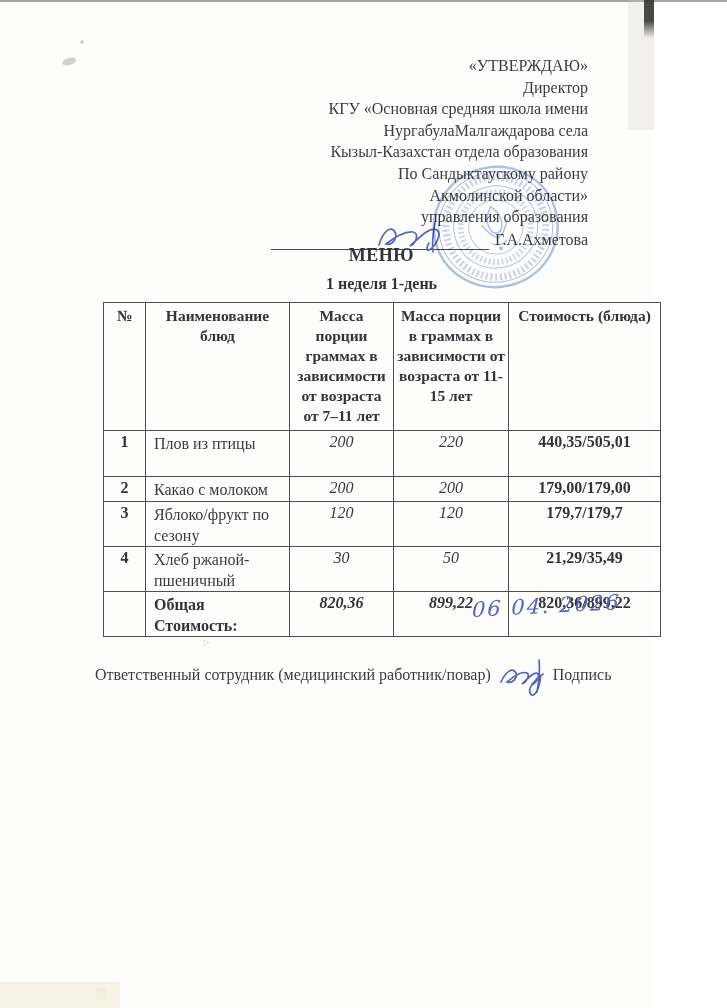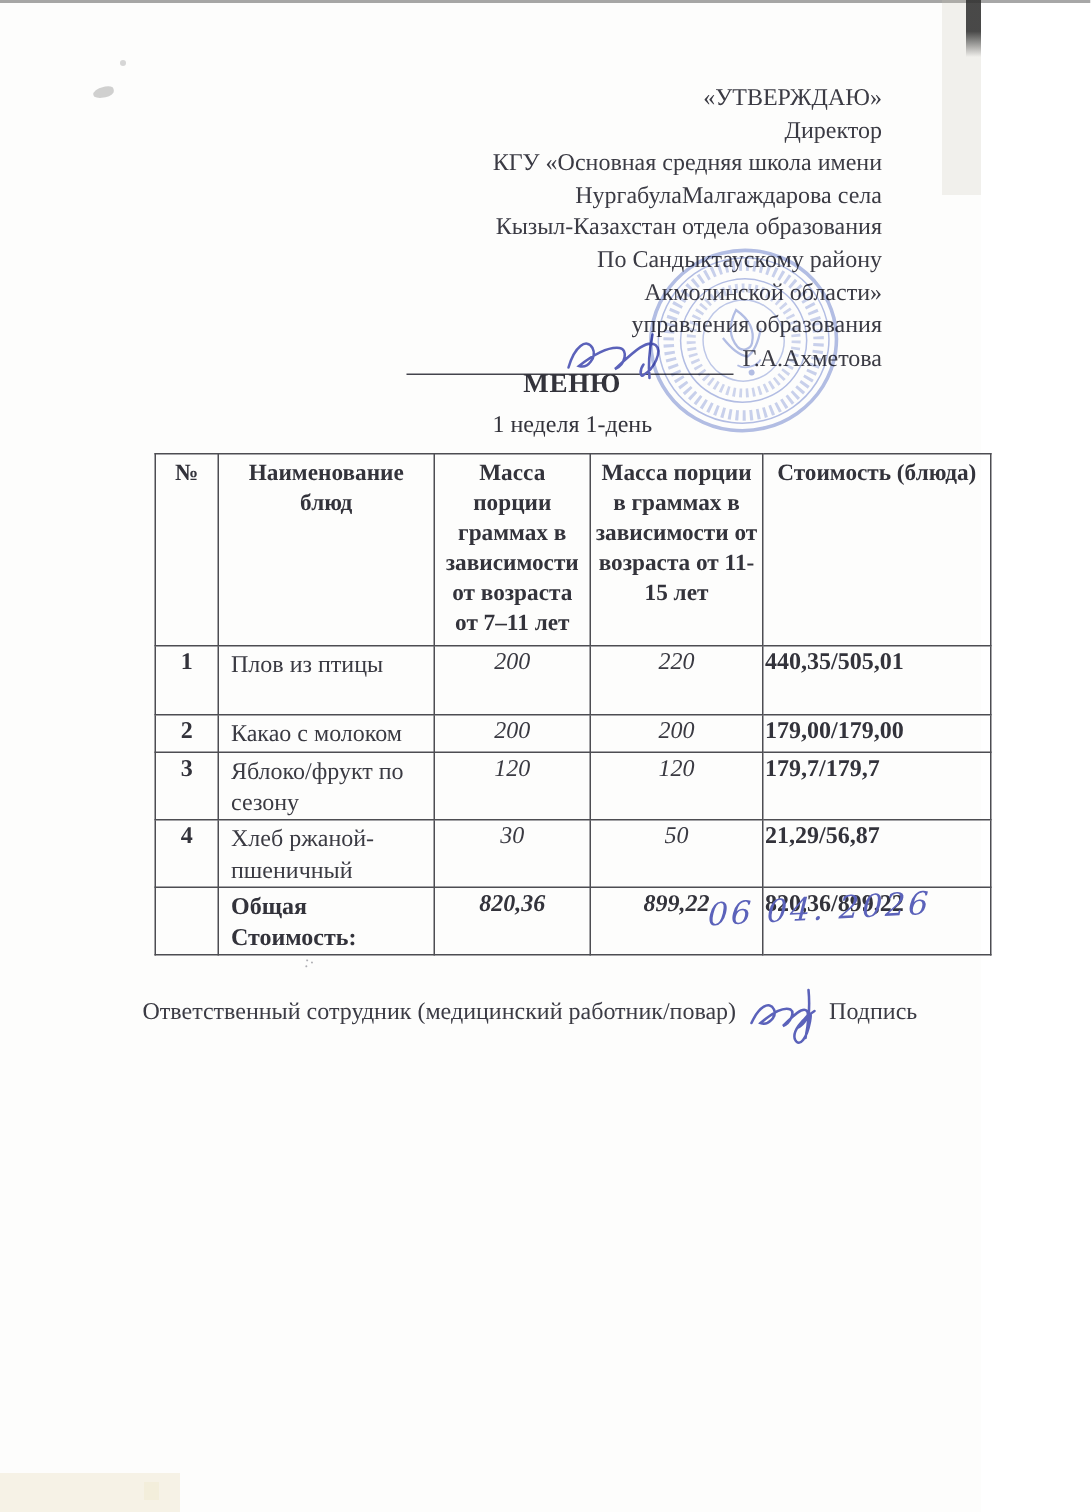--- a/index.html
+++ b/index.html
@@ -37,35 +37,35 @@
   
   .stamp{
     position:absolute;left:431px;top:164px;width:130px;height:128px;z-index:4;
     opacity:.58;mix-blend-mode:multiply;transform:rotate(-14deg);
   }
 
   
   .doc-title{position:absolute;left:103px;top:245px;width:557px;text-align:center;
     font-weight:bold;font-size:18px;letter-spacing:.5px;z-index:3;color:#33333b;}
   .doc-subtitle{position:absolute;left:103px;top:275px;width:557px;text-align:center;
-    font-weight:normal;font-size:16px;z-index:3;color:#33333b;}
+    font-weight:bold;font-size:16px;z-index:3;color:#33333b;}
 
   
   table.menu{
     position:absolute;left:103px;top:302px;width:557px;z-index:3;
     border-collapse:collapse;table-layout:fixed;
     font-size:16px;color:#3a3a42;background:transparent;
   }
   table.menu th,table.menu td{border:1.4px solid #4d4d52;vertical-align:top;}
   table.menu th{font-weight:bold;text-align:center;padding:3px 3px 4px;line-height:20px;font-size:15.5px;color:#33333b;}
   col.c-num{width:42px;}col.c-name{width:144px;}col.c-m7{width:104px;}col.c-m11{width:115px;}col.c-price{width:152px;}
   td.num{text-align:center;font-weight:bold;padding-top:2px;color:#33333b;}
   td.name{text-align:left;padding:2px 18px 0 8px;line-height:21px;}
   td.mass{text-align:center;padding-top:2px;font-style:italic;}
-  td.price{text-align:left;font-weight:bold;padding-top:2px;color:#33333b;}
+  td.price{text-align:center;font-weight:bold;padding-top:2px;color:#33333b;}
   tr.r1 td{height:42px;}
   tr.r2 td{height:21px;}
   tr.r3 td{height:40px;}
   tr.r4 td{height:38px;}
   tr.total td{height:41px;font-weight:bold;color:#33333b;}
   tr.total td.name{line-height:21px;}
 
   
   .hand-date{
     position:absolute;left:472px;top:594px;z-index:5;
@@ -173,21 +173,21 @@
         <td class="name">Яблоко/фрукт по сезону</td>
         <td class="mass">120</td>
         <td class="mass">120</td>
         <td class="price">179,7/179,7</td>
       </tr>
       <tr class="r4">
         <td class="num">4</td>
         <td class="name">Хлеб ржаной-пшеничный</td>
         <td class="mass">30</td>
         <td class="mass">50</td>
-        <td class="price">21,29/56,87</td>
+        <td class="price">21,29/35,49</td>
       </tr>
       <tr class="total">
         <td class="num"></td>
         <td class="name">Общая Стоимость:</td>
         <td class="mass">820,36</td>
         <td class="mass">899,22</td>
         <td class="price">820,36/899,22</td>
       </tr>
     </tbody>
   </table>

